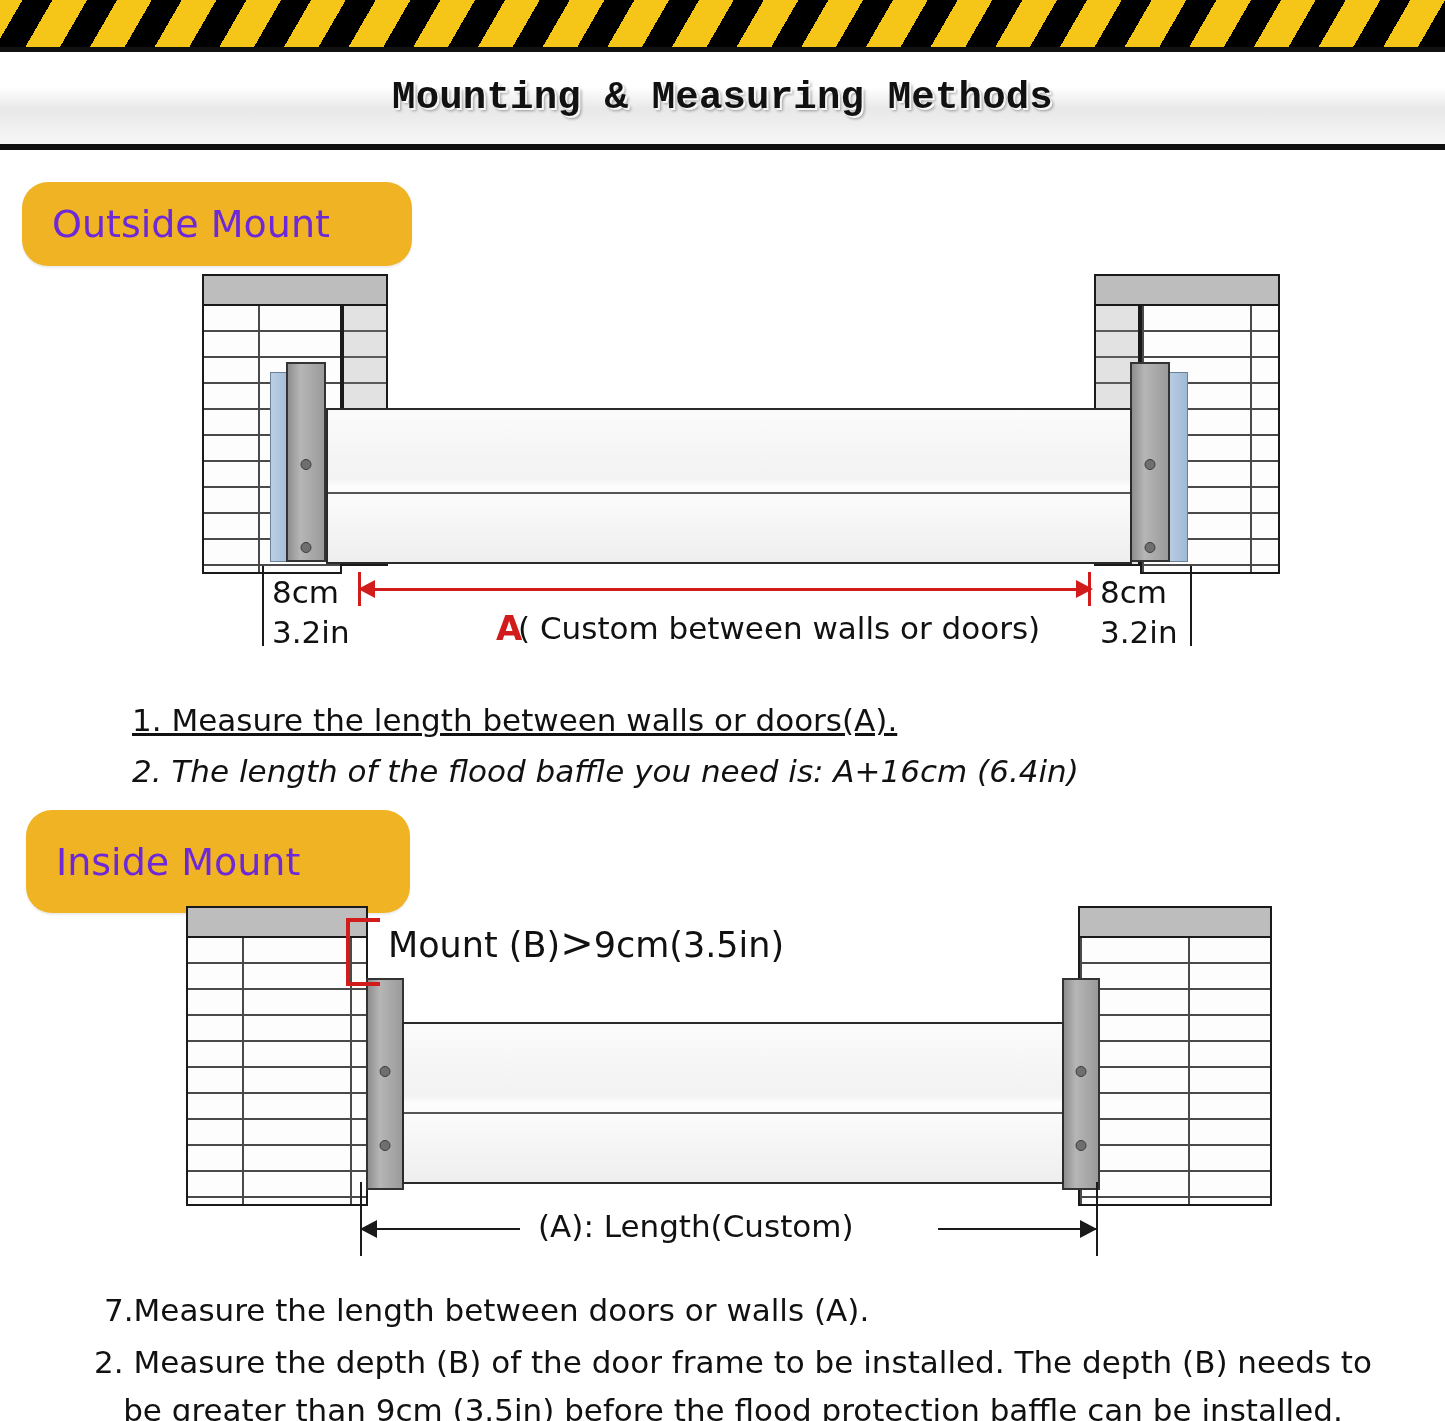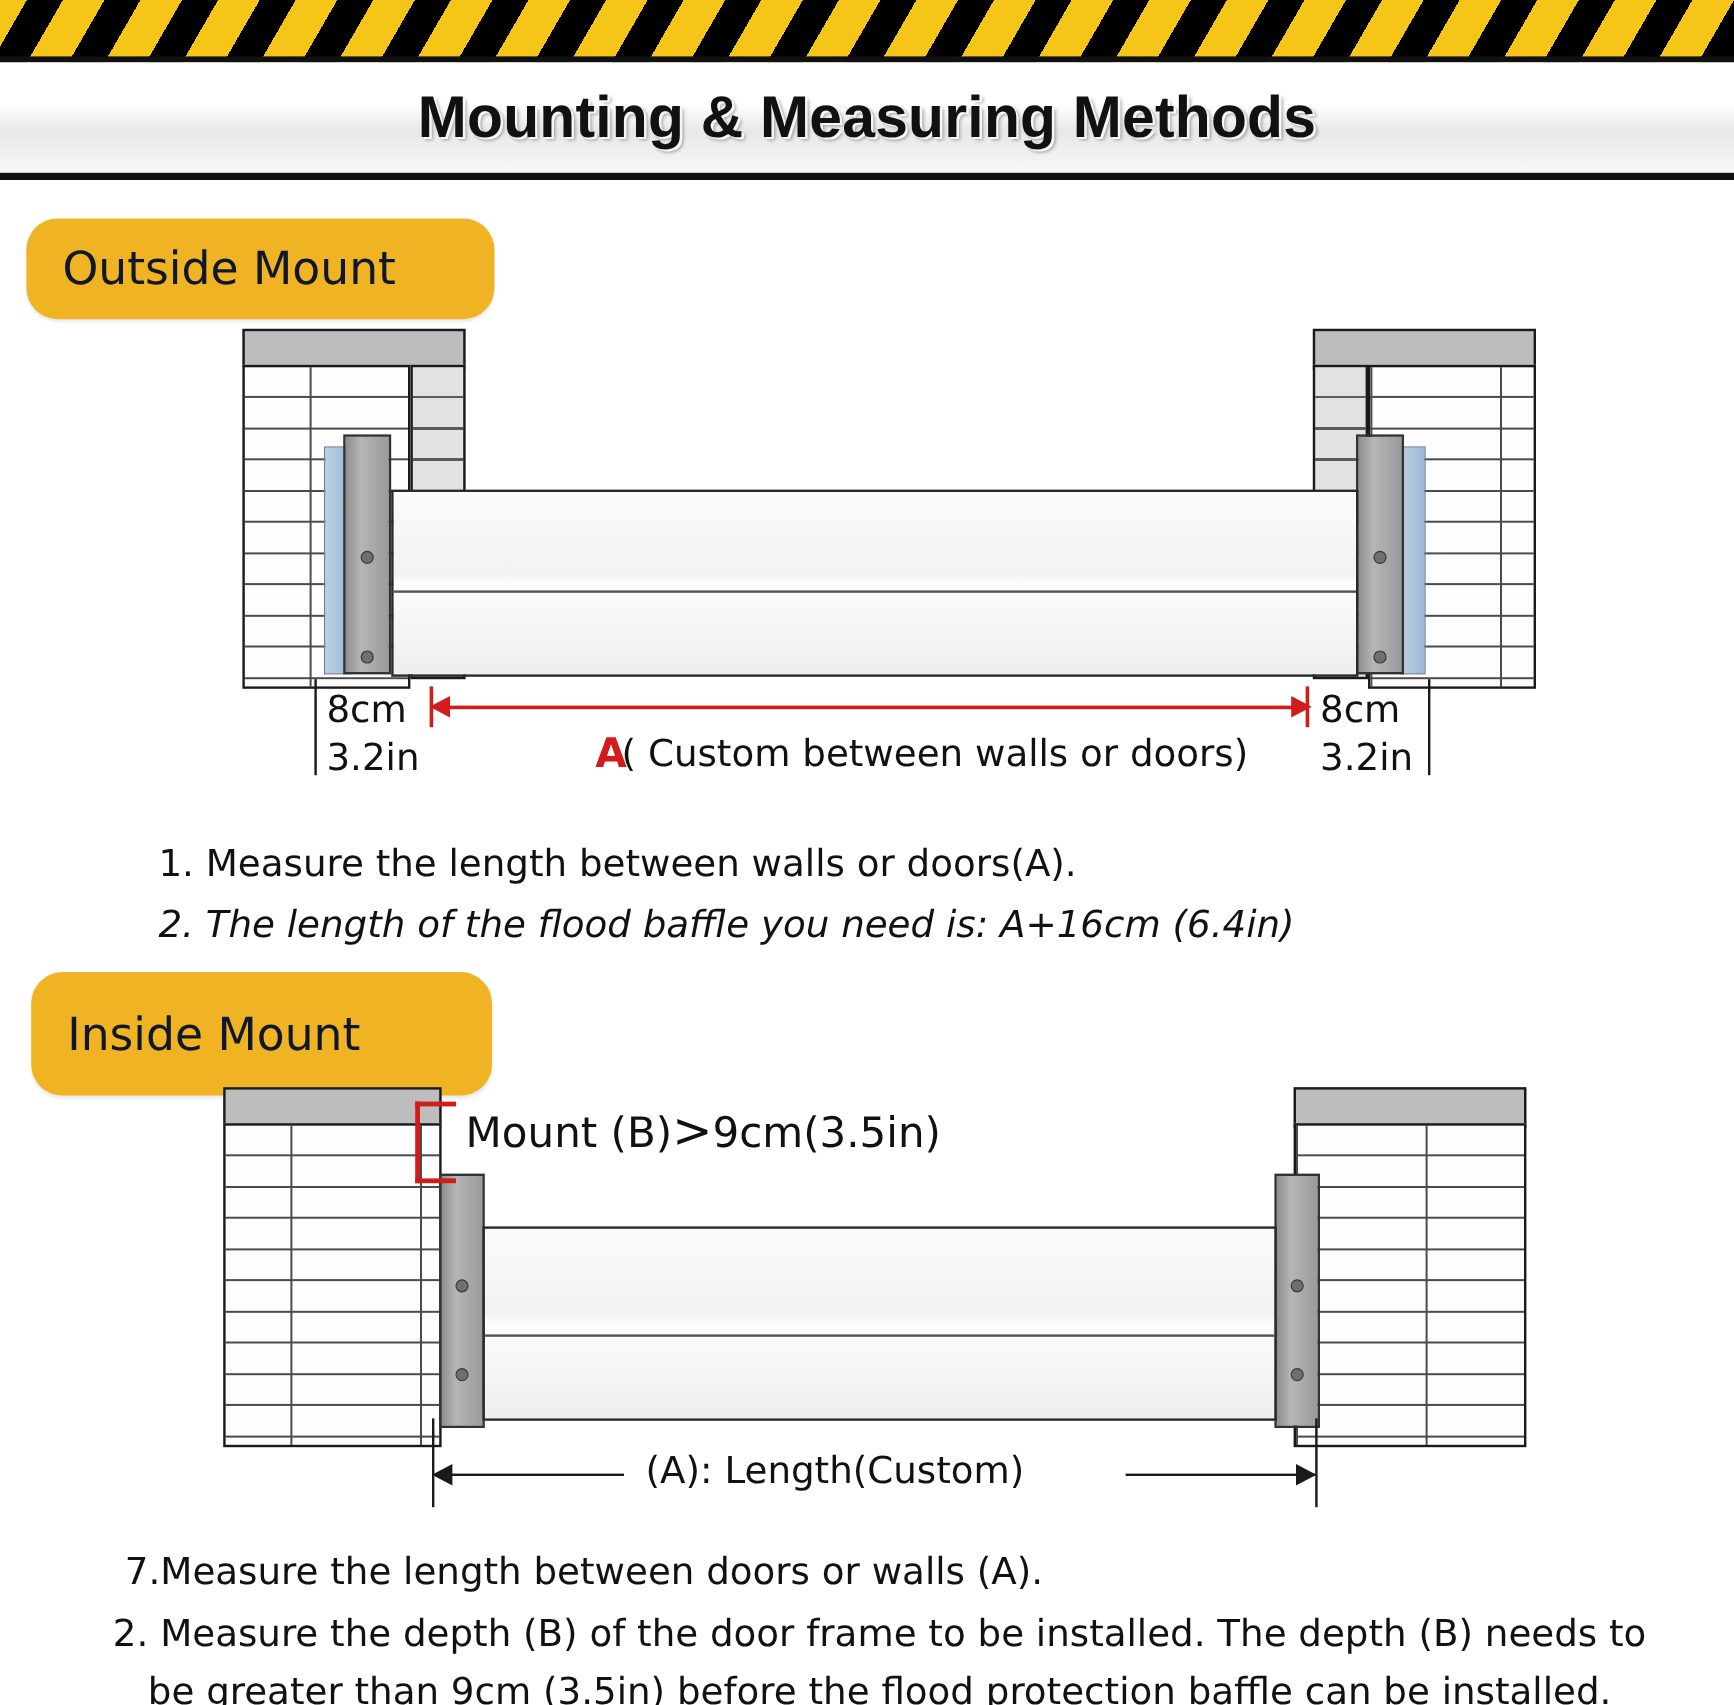--- a/index.html
+++ b/index.html
@@ -40,35 +40,35 @@
     left: 0; top: 52px;
     width: 1445px; height: 98px;
     background: linear-gradient(to bottom, #ffffff 0%, #ffffff 38%, #e8e8e8 62%, #f7f7f7 100%);
     border-bottom: 6px solid #111;
     box-sizing: border-box;
     display: flex;
     align-items: center;
     justify-content: center;
   }
   .title-banner .title-text {
-    font-family: Liberation Sans, sans-serif;
+    font-family: Liberation Mono, monospace;
     font-weight: bold;
-    font-size: 49px;
+    font-size: 39px;
     color: #111;
     letter-spacing: 0.2px;
     text-shadow: 2px 2px 0 rgba(255,255,255,0.9), 3px 3px 3px rgba(0,0,0,0.35);
     white-space: nowrap;
   }
 
   
   .badge {
     position: absolute;
     background: #f0b323;
     border-radius: 26px;
-    color: #0f172a;
+    color: #6d28d9;
     font-size: 38px;
     display: flex;
     align-items: center;
     padding: 0 30px;
     box-sizing: border-box;
     box-shadow: 0 2px 2px rgba(0,0,0,0.08);
   }
   #badge-outside { left: 22px; top: 182px; width: 390px; height: 84px; }
   #badge-inside  { left: 26px; top: 810px; width: 384px; height: 103px; }
 
@@ -260,21 +260,21 @@
 <div class="arrow-right" style="left:1076px; top:580px;"></div>
 
 <div class="label" style="left:272px; top:574px;">8cm</div>
 <div class="label" style="left:272px; top:614px;">3.2in</div>
 <div class="label" style="left:1100px; top:574px;">8cm</div>
 <div class="label" style="left:1100px; top:614px;">3.2in</div>
 
 <div class="label red" style="left:496px; top:608px; font-size:34px;">A</div>
 <div class="label" style="left:518px; top:610px;">( Custom between walls or doors)</div>
 
-<div class="steps" style="left:132px; top:694px;">1. Measure the length between walls or doors(A).</div>
+<div class="steps" style="left:132px; top:694px;text-decoration:underline;">1. Measure the length between walls or doors(A).</div>
 <div class="steps" style="left:132px; top:745px;font-style:italic;">2. The length of the flood baffle you need is: A+16cm (6.4in)</div>
 
 <div class="badge" id="badge-inside">Inside Mount</div>
 
 <div class="pillar" style="left:186px; top:906px; width:182px; height:300px;">
   <div class="top-face" style="width:182px;"></div>
   <div class="front-face" style="top:30px; height:270px; width:182px;"></div>
 </div>
 <div class="bracket" style="left:366px; top:978px; width:38px; height:212px;">
   <div class="screw" style="top:86px;"></div>

